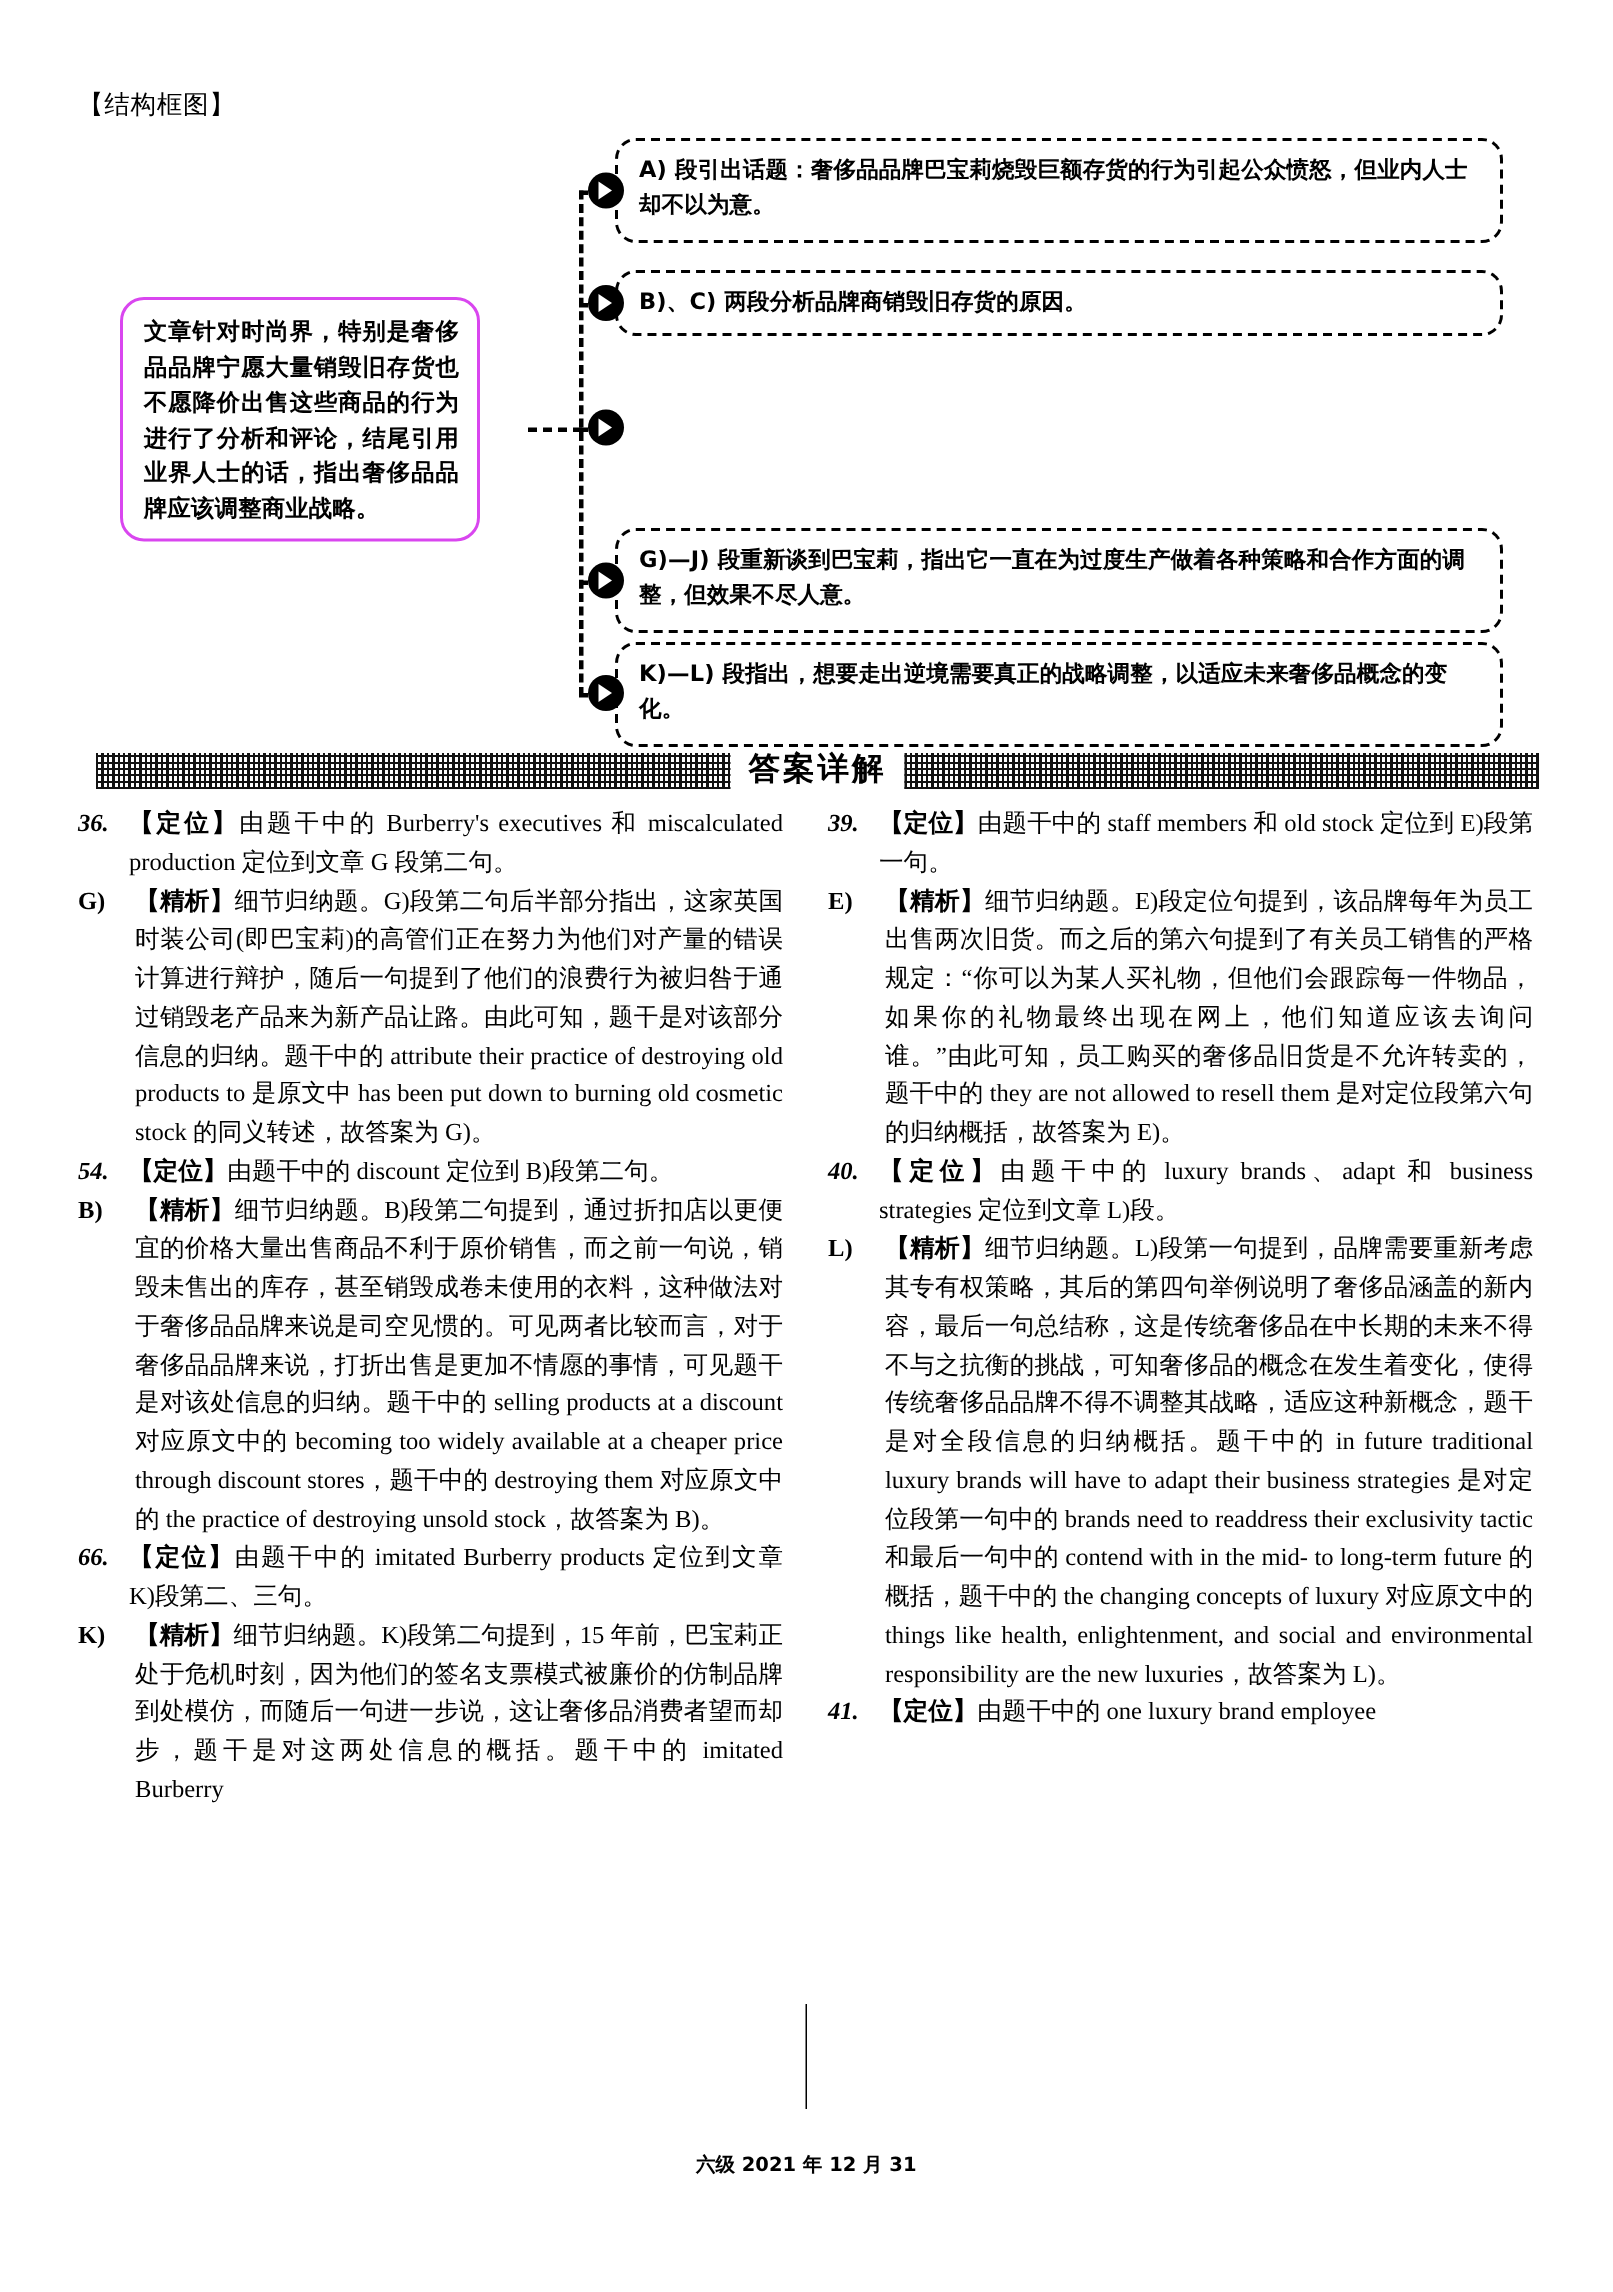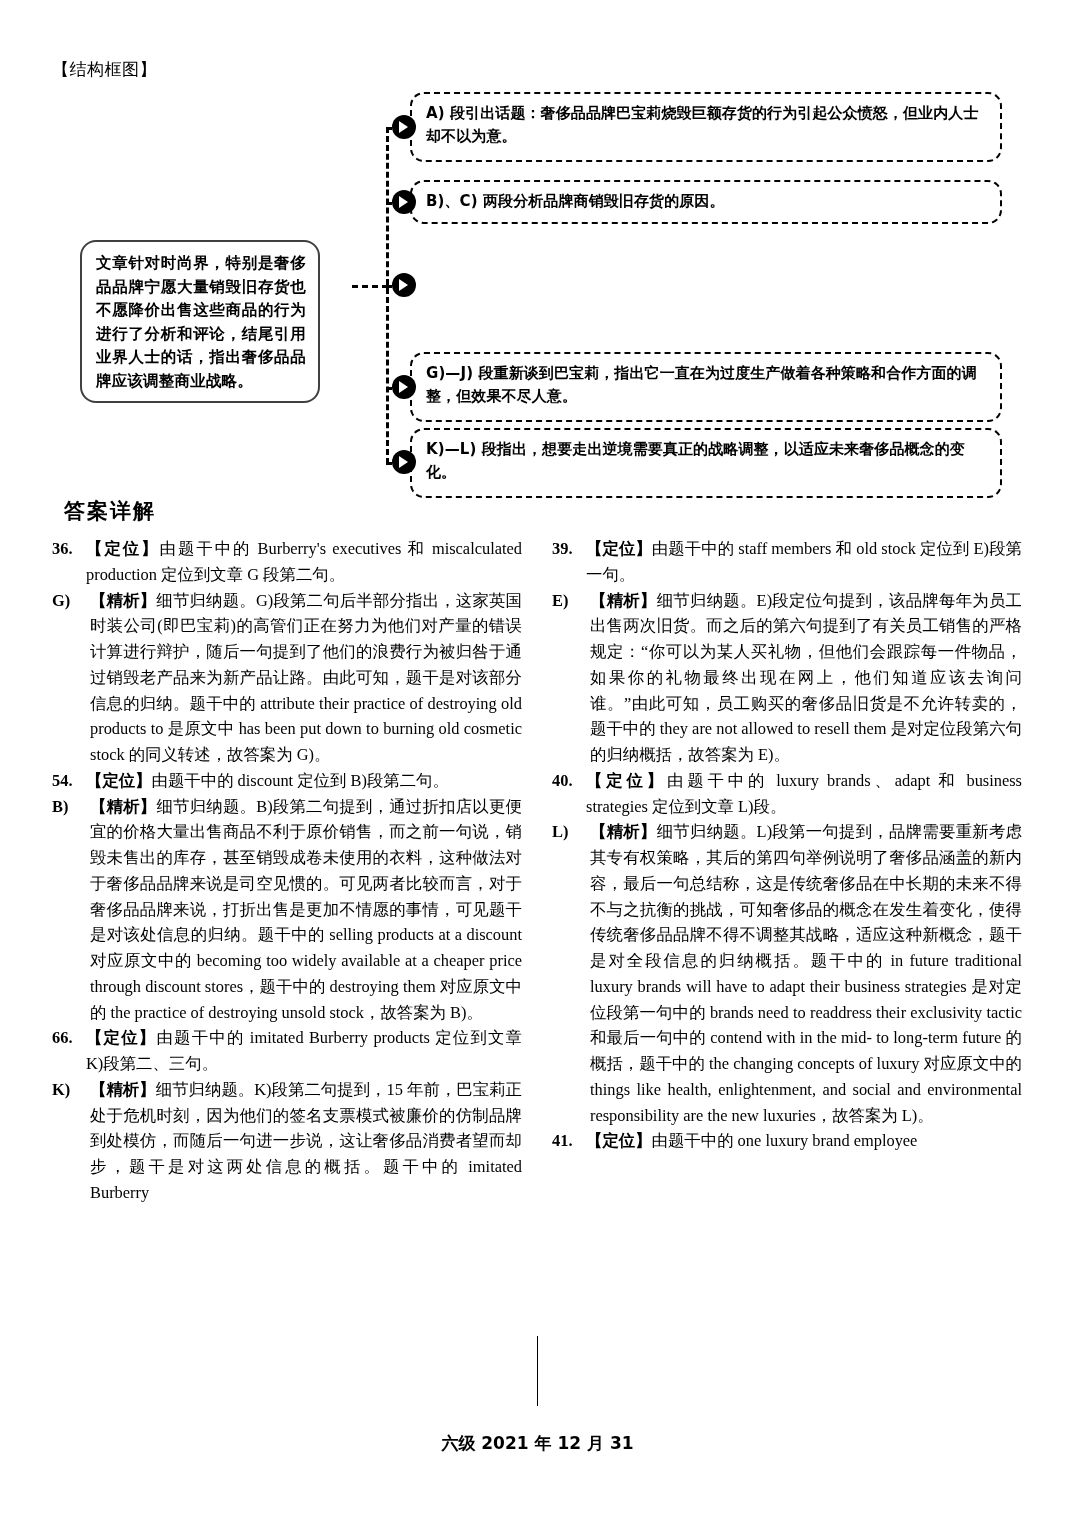--- a/index.html
+++ b/index.html
@@ -18,28 +18,27 @@
   
   .struct-wrap{position:relative;height:470px;}
   .struct-title{
     position:absolute;left:52px;top:58px;
     font-family:"DejaVu Sans","Liberation Sans",sans-serif;
     font-weight:normal;font-size:17px;letter-spacing:.5px;
   }
 
   .summary-box{
     position:absolute;left:80px;top:198px;width:240px;
-    border:2px solid #404040;border-radius:16px;
+    border:2px solid #d946ef;border-radius:16px;
     padding:10px 12px 8px 14px;
     box-sizing:border-box;
     font-family:"DejaVu Sans","Liberation Sans",sans-serif;
     font-weight:bold;font-size:15.5px;line-height:1.52;
     letter-spacing:.2px;
     text-align:justify;
-    margin-top:42px;
   }
 
   .rbox{
     position:absolute;
     border:2px dashed #000;border-radius:14px;
     box-sizing:border-box;
     padding:8px 12px 7px 14px;
     font-family:"DejaVu Sans","Liberation Sans",sans-serif;
     font-weight:bold;font-size:15px;line-height:1.55;
     letter-spacing:.1px;
@@ -65,22 +64,22 @@
   }
   .arrow-dot::after{
     content:"";position:absolute;left:7px;top:6px;
     border-top:6px solid transparent;
     border-bottom:6px solid transparent;
     border-left:9px solid #fff;
   }
 
   
   .banner{
-    position:absolute;left:52px;top:496px;width:962px;height:30px;
-    display:flex;align-items:flex-start;justify-content:center;flex-direction:column;
+    position:absolute;left:64px;top:496px;width:962px;height:30px;
+    display:flex;align-items:flex-end;justify-content:center;
   }
   .banner .bar{
     flex:1;height:24px;
     background:
       repeating-linear-gradient(90deg,#000 0 1.6px,transparent 1.6px 3.6px),
       repeating-linear-gradient(0deg,#000 0 1.4px,transparent 1.4px 4.2px);
     opacity:.92;
   }
   .banner .btext{
     font-family:"DejaVu Sans","Liberation Sans",sans-serif;
@@ -100,34 +99,34 @@
   .col.right{left:500px;}
   .divider{
     position:absolute;left:485px;top:800px;width:0;height:70px;
     border-left:1.5px solid #000;
   }
 
   .blk{display:flex;margin-bottom:0px;}
   .blk .tag{
     flex:0 0 auto;white-space:nowrap;font-weight:bold;
   }
-  .blk .tag.num{min-width:34px;}
+  .blk .tag.num{min-width:34px;font-style:italic;}
   .blk .tag.alpha{min-width:38px;}
   .blk .body{flex:1 1 auto;text-align:justify;text-justify:inter-ideograph;}
   .cont{text-align:justify;text-justify:inter-ideograph;}
   .hd{font-family:"DejaVu Sans","Liberation Sans",sans-serif;font-weight:bold;}
   .cn{font-family:"DejaVu Sans","Liberation Sans",sans-serif;font-weight:bold;font-size:15.6px;}
 
   
   .footer{
     position:absolute;left:0;right:0;top:1432px;
     text-align:center;font-size:17px;
     font-family:"Liberation Serif",serif;
   }
-  .footer .cn{font-size:17px;}
+  .footer .cn{font-size:13px;}
 </style>
 </head>
 <body>
 
 <div class="page">
 
   <div class="struct-wrap">
 
     <div class="struct-title">【结构框图】</div>
 

